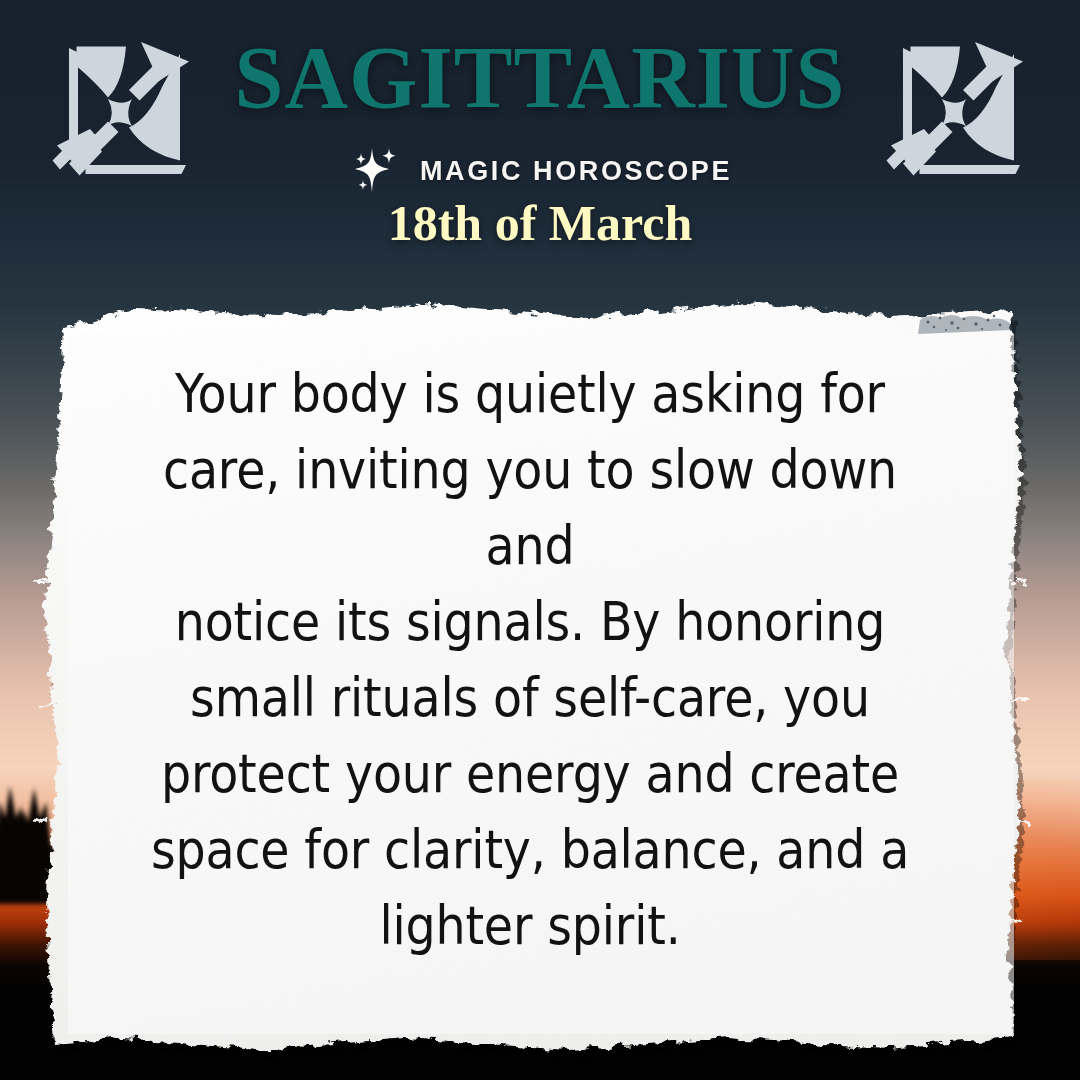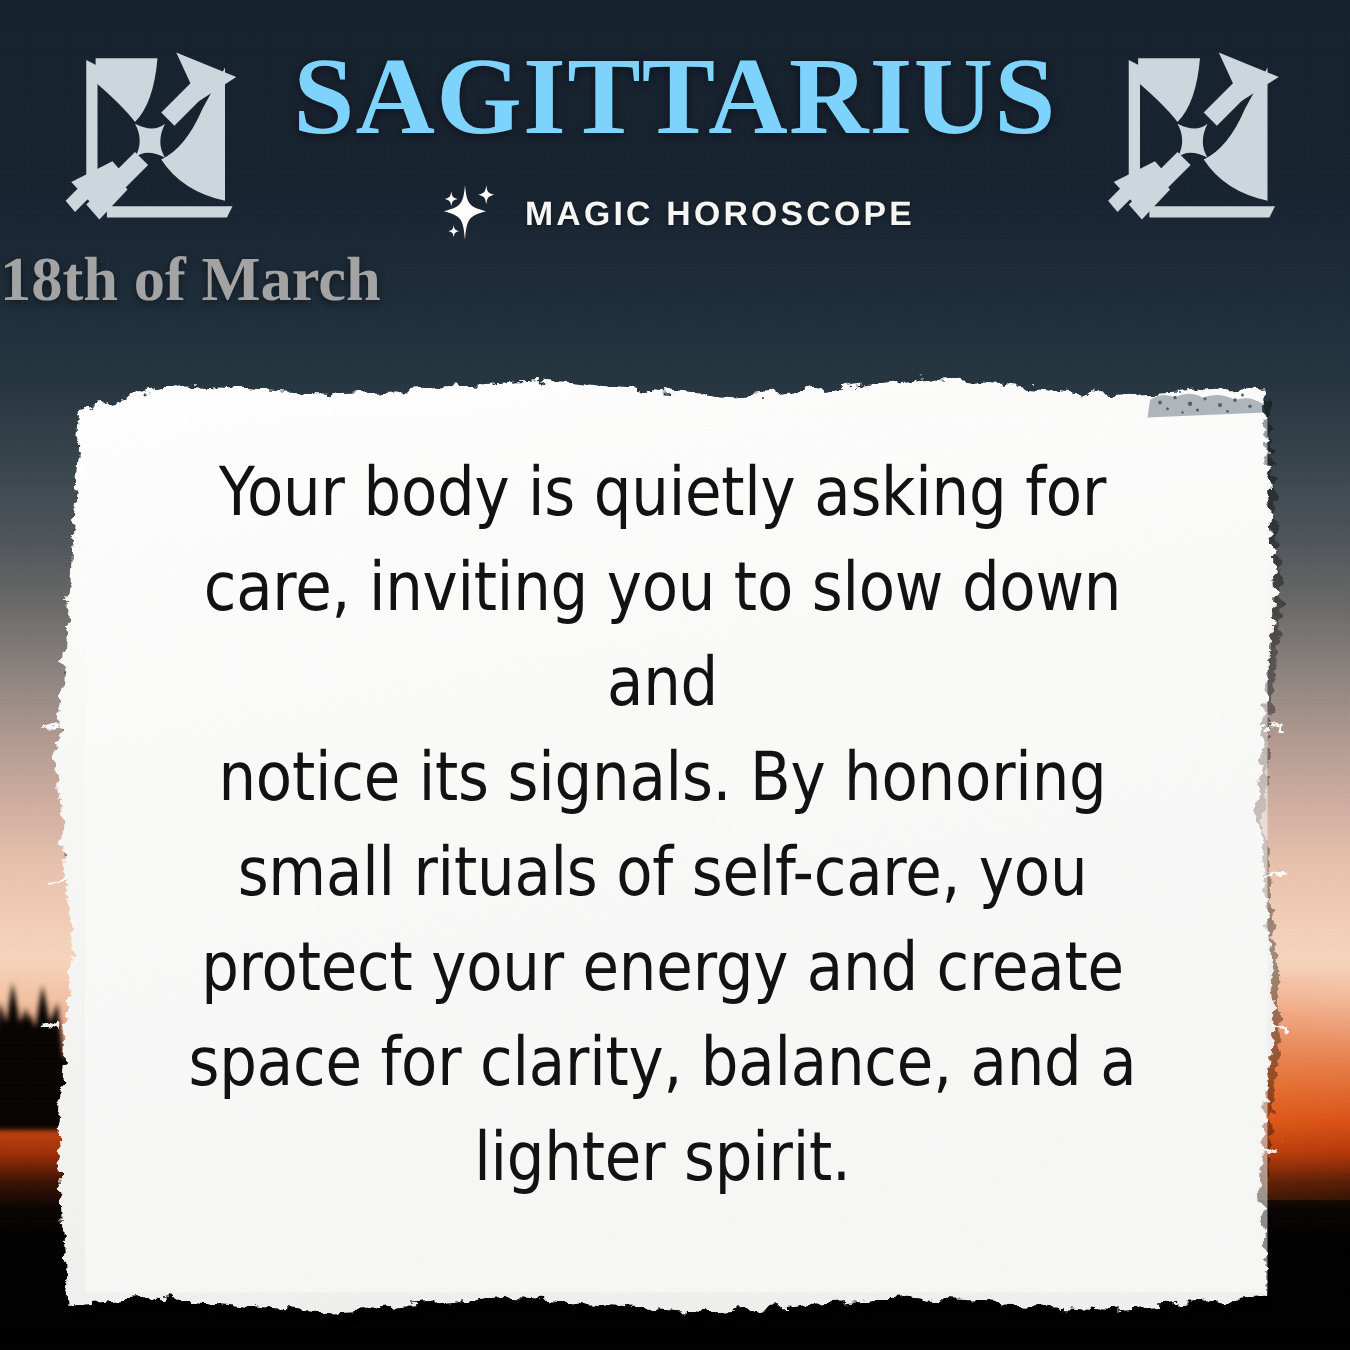--- a/index.html
+++ b/index.html
@@ -67,47 +67,47 @@
   .zodiac-icon svg { display:block; width:100%; height:100%; }
 
   #title {
     position:absolute; left:0; right:0; top:34px;
     text-align:center;
     font-family:"Liberation Serif", serif;
     font-weight:700;
     font-size:88px;
     line-height:1;
     letter-spacing:1px;
-    color:#7dd3fc;
+    color:#0f766e;
     text-shadow:0 2px 8px rgba(0,0,0,.5);
   }
 
   #brandrow {
     position:absolute; left:0; right:0; top:142px;
     display:flex; align-items:center; justify-content:center; gap:14px;
   }
   #sparkle { width:58px; height:58px; flex:0 0 auto; }
   #sparkle svg { display:block; }
   #brandtext {
     font-family:"Liberation Sans", sans-serif;
     font-weight:700;
     font-size:27px;
     letter-spacing:2.6px;
     color:#f6f5f3;
     text-shadow:0 1px 4px rgba(0,0,0,.45);
   }
 
   #date {
     position:absolute; left:0; right:0; top:198px;
-    text-align:left;
+    text-align:center;
     font-family:"Liberation Serif", serif;
     font-weight:700;
     font-size:50px;
     line-height:1;
-    color:#a3a3a3;
+    color:#fef9c3;
     text-shadow:0 2px 7px rgba(0,0,0,.5);
   }
 
   
   #paper-wrap {
     position:absolute;
     left:28px; top:282px;
     width:1010px; height:784px;
     z-index:4;
   }

